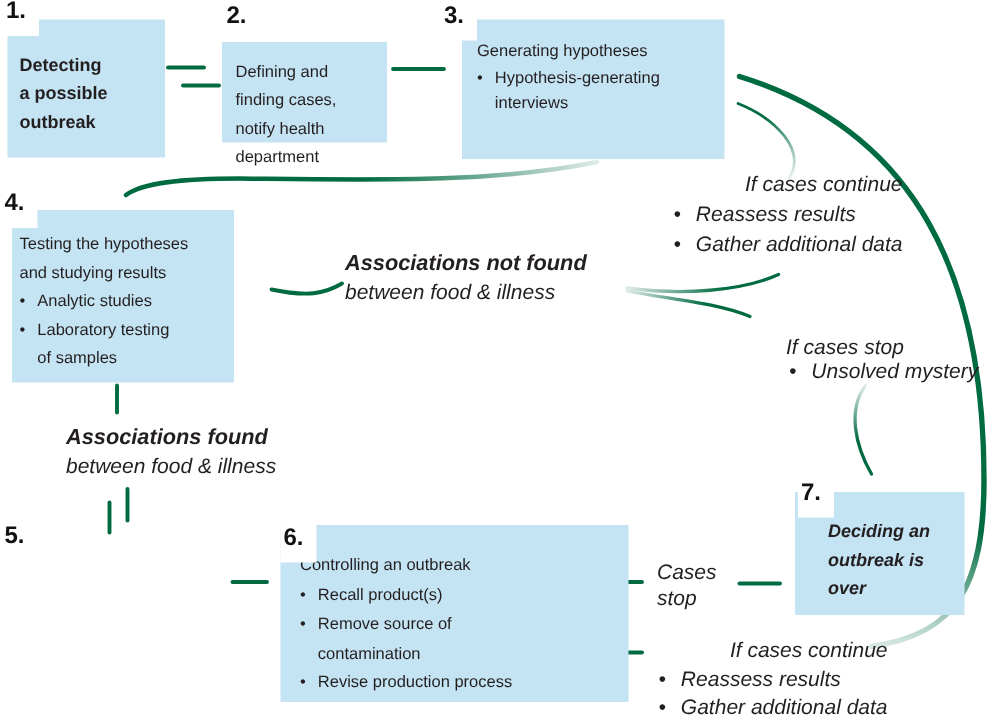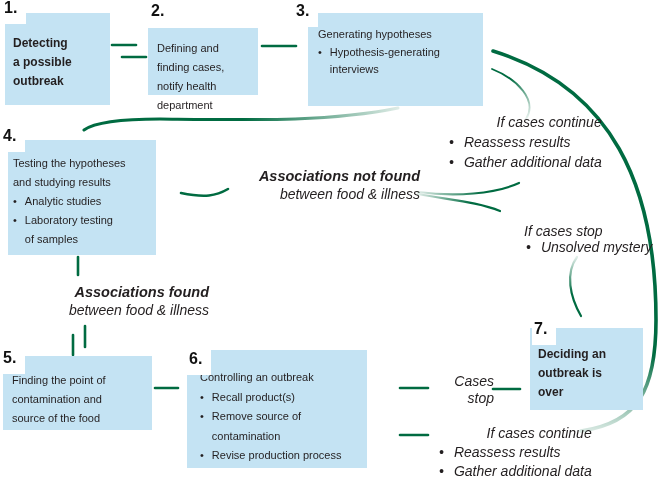--- a/index.html
+++ b/index.html
@@ -22,21 +22,21 @@
   .bold-box{font-weight:bold;font-size:12px;line-height:19px;}
   .num{
     position:absolute;background:#fff;font-weight:bold;font-size:16px;line-height:17px;
     padding:0 9px 8px 2px;z-index:3;color:#111;
   }
   .brow{display:flex;gap:8px;margin-top:0;}
   .brow .bdot{flex:0 0 auto;}
   .brow .btxt{white-space:pre-line;}
   .note{position:absolute;font-style:italic;font-size:14px;}
   .note .heading{white-space:pre-line;}
-  .note.centered{text-align:right;}
+  .note.centered{text-align:left;}
   .note .bold-it{font-weight:bold;font-size:14.5px;}
   .assoc{line-height:18px;}
   .ifblock{line-height:20px;text-align:right;}
   .ifblock .brow{gap:10px;margin-left:2px;}
   .z2{z-index:2;}
 </style>
 </head>
 <body>
 
 <div class="canvas">
@@ -128,44 +128,39 @@
       <span class="bdot">•</span>
       <span class="btxt">Analytic studies</span>
     </div>
     <div class="brow">
       <span class="bdot">•</span>
       <span class="btxt">Laboratory testing
 of samples</span>
     </div>
   </div>
 
-  <div class="box" style="left:3px;top:356px;width:149px;height:74px;padding:15px 0 0 9px;">
-    <div class="btitle">Finding the point of
-contamination and
-source of the food</div>
-  </div>
-
-  <div class="box" style="left:187px;top:350px;width:180px;height:118px;padding:18px 0 0 13px;line-height:19.5px;">
+
+  <div class="box" style="left:187px;top:350px;width:232px;height:118px;padding:18px 0 0 13px;line-height:19.5px;">
     <div class="btitle">Controlling an outbreak</div>
     <div class="brow">
       <span class="bdot">•</span>
       <span class="btxt">Recall product(s)</span>
     </div>
     <div class="brow">
       <span class="bdot">•</span>
       <span class="btxt">Remove source of
 contamination</span>
     </div>
     <div class="brow">
       <span class="bdot">•</span>
       <span class="btxt">Revise production process</span>
     </div>
   </div>
 
-  <div class="box bold-box" style="left:530px;top:328px;width:113px;height:82px;padding:17px 0 0 8px;">
+  <div class="box bold-box" style="left:530px;top:328px;width:113px;height:82px;padding:17px 0 0 22px;font-style:italic;">
     <div class="btitle">Deciding an
 outbreak is
 over</div>
   </div>
 
   <div class="note centered assoc z2" style="left:230px;top:167px;width:190px;">
     <div class="bold-it">Associations not found</div>
     <div>between food &amp; illness</div>
   </div>
 

